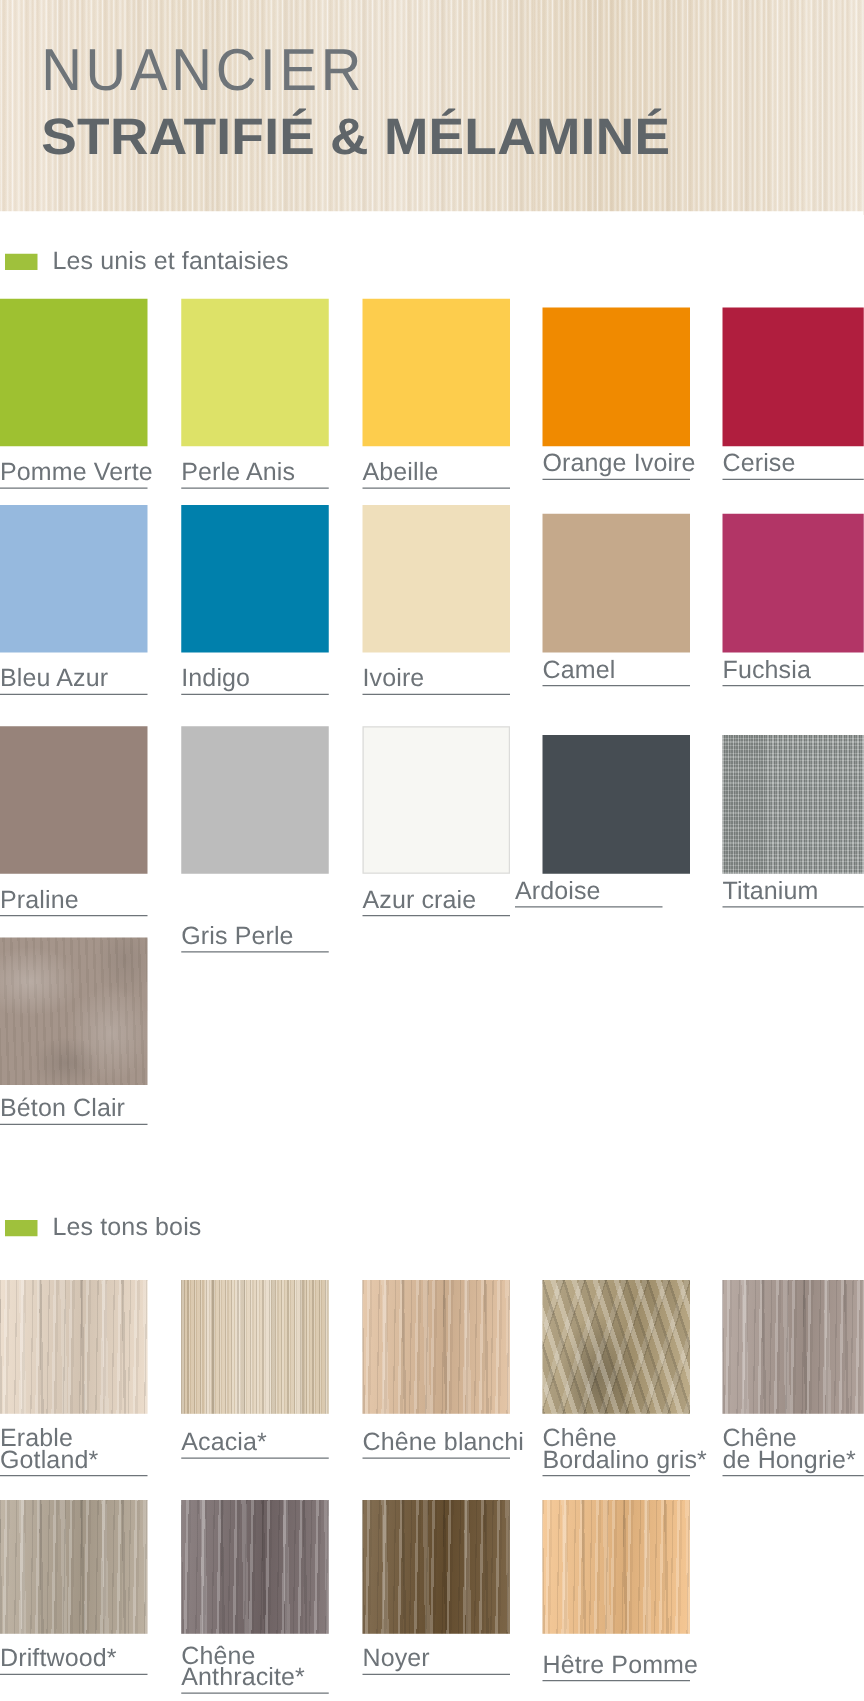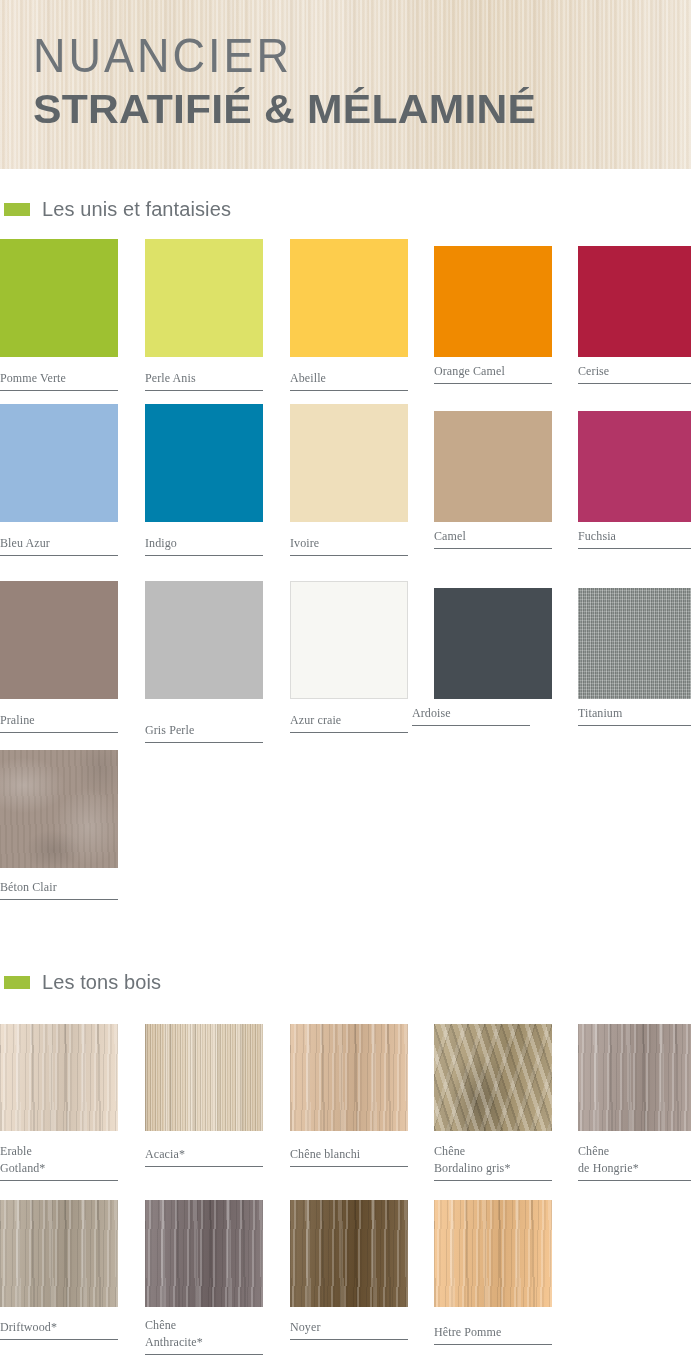--- a/index.html
+++ b/index.html
@@ -113,27 +113,26 @@
   .swatch-chip {
     width: 118px;
     height: 118px;
     display: block;
   }
   .swatch-chip.bordered {
     box-sizing: border-box;
     border: 1px solid #dcdcda;
   }
   .swatch-label {
-    font-size: 12px;
+    font-size: 20px;
     line-height: 17px;
     color: #6d7378;
     padding-top: 4px;
     white-space: pre-line;
     letter-spacing: 0.1px;
-    font-family: Liberation Serif, serif;
   }
   .swatch-rule {
     width: 118px;
     height: 1px;
     background: #6e7479;
     margin-top: 3px;
   }
 
   
   .tex {
@@ -179,21 +178,21 @@
       <div class="swatch-chip tex" style="height: 118px; background-color: rgb(253, 205, 77); background-image: none;"></div>
     </div>
     <div class="swatch" style="left: 290px; top: 366px;">
       <div class="swatch-label">Abeille</div>
       <div class="swatch-rule" style="background: rgb(110, 116, 121);"></div>
     </div>
     <div class="swatch" style="left: 434px; top: 246px;">
       <div class="swatch-chip tex" style="height: 111px; background-color: rgb(240, 138, 0); background-image: none;"></div>
     </div>
     <div class="swatch" style="left: 434px; top: 359px;">
-      <div class="swatch-label">Orange Camel</div>
+      <div class="swatch-label">Orange Ivoire</div>
       <div class="swatch-rule" style="background: rgb(110, 116, 121);"></div>
     </div>
     <div class="swatch" style="left: 578px; top: 246px;">
       <div class="swatch-chip tex" style="height: 111px; background-color: rgb(176, 30, 62); background-image: none;"></div>
     </div>
     <div class="swatch" style="left: 578px; top: 359px;">
       <div class="swatch-label">Cerise</div>
       <div class="swatch-rule" style="background: rgb(110, 116, 121);"></div>
     </div>
     <div class="swatch" style="left: 0px; top: 404px;">
@@ -234,21 +233,21 @@
     <div class="swatch" style="left: 0px; top: 581px;">
       <div class="swatch-chip tex" style="height: 118px; background-color: rgb(151, 131, 122); background-image: none;"></div>
     </div>
     <div class="swatch" style="left: 0px; top: 708px;">
       <div class="swatch-label">Praline</div>
       <div class="swatch-rule" style="background: rgb(110, 116, 121);"></div>
     </div>
     <div class="swatch" style="left: 145px; top: 581px;">
       <div class="swatch-chip tex" style="height: 118px; background-color: rgb(188, 188, 188); background-image: none;"></div>
     </div>
-    <div class="swatch" style="left: 145px; top: 718px;">
+    <div class="swatch" style="left: 145px; top: 737px;">
       <div class="swatch-label">Gris Perle</div>
       <div class="swatch-rule" style="background: rgb(110, 116, 121);"></div>
     </div>
     <div class="swatch" style="left: 290px; top: 581px;">
       <div class="swatch-chip tex bordered" style="height: 118px; background-color: rgb(247, 247, 243); background-image: none;"></div>
     </div>
     <div class="swatch" style="left: 290px; top: 708px;">
       <div class="swatch-label">Azur craie</div>
       <div class="swatch-rule" style="background: rgb(110, 116, 121);"></div>
     </div>

